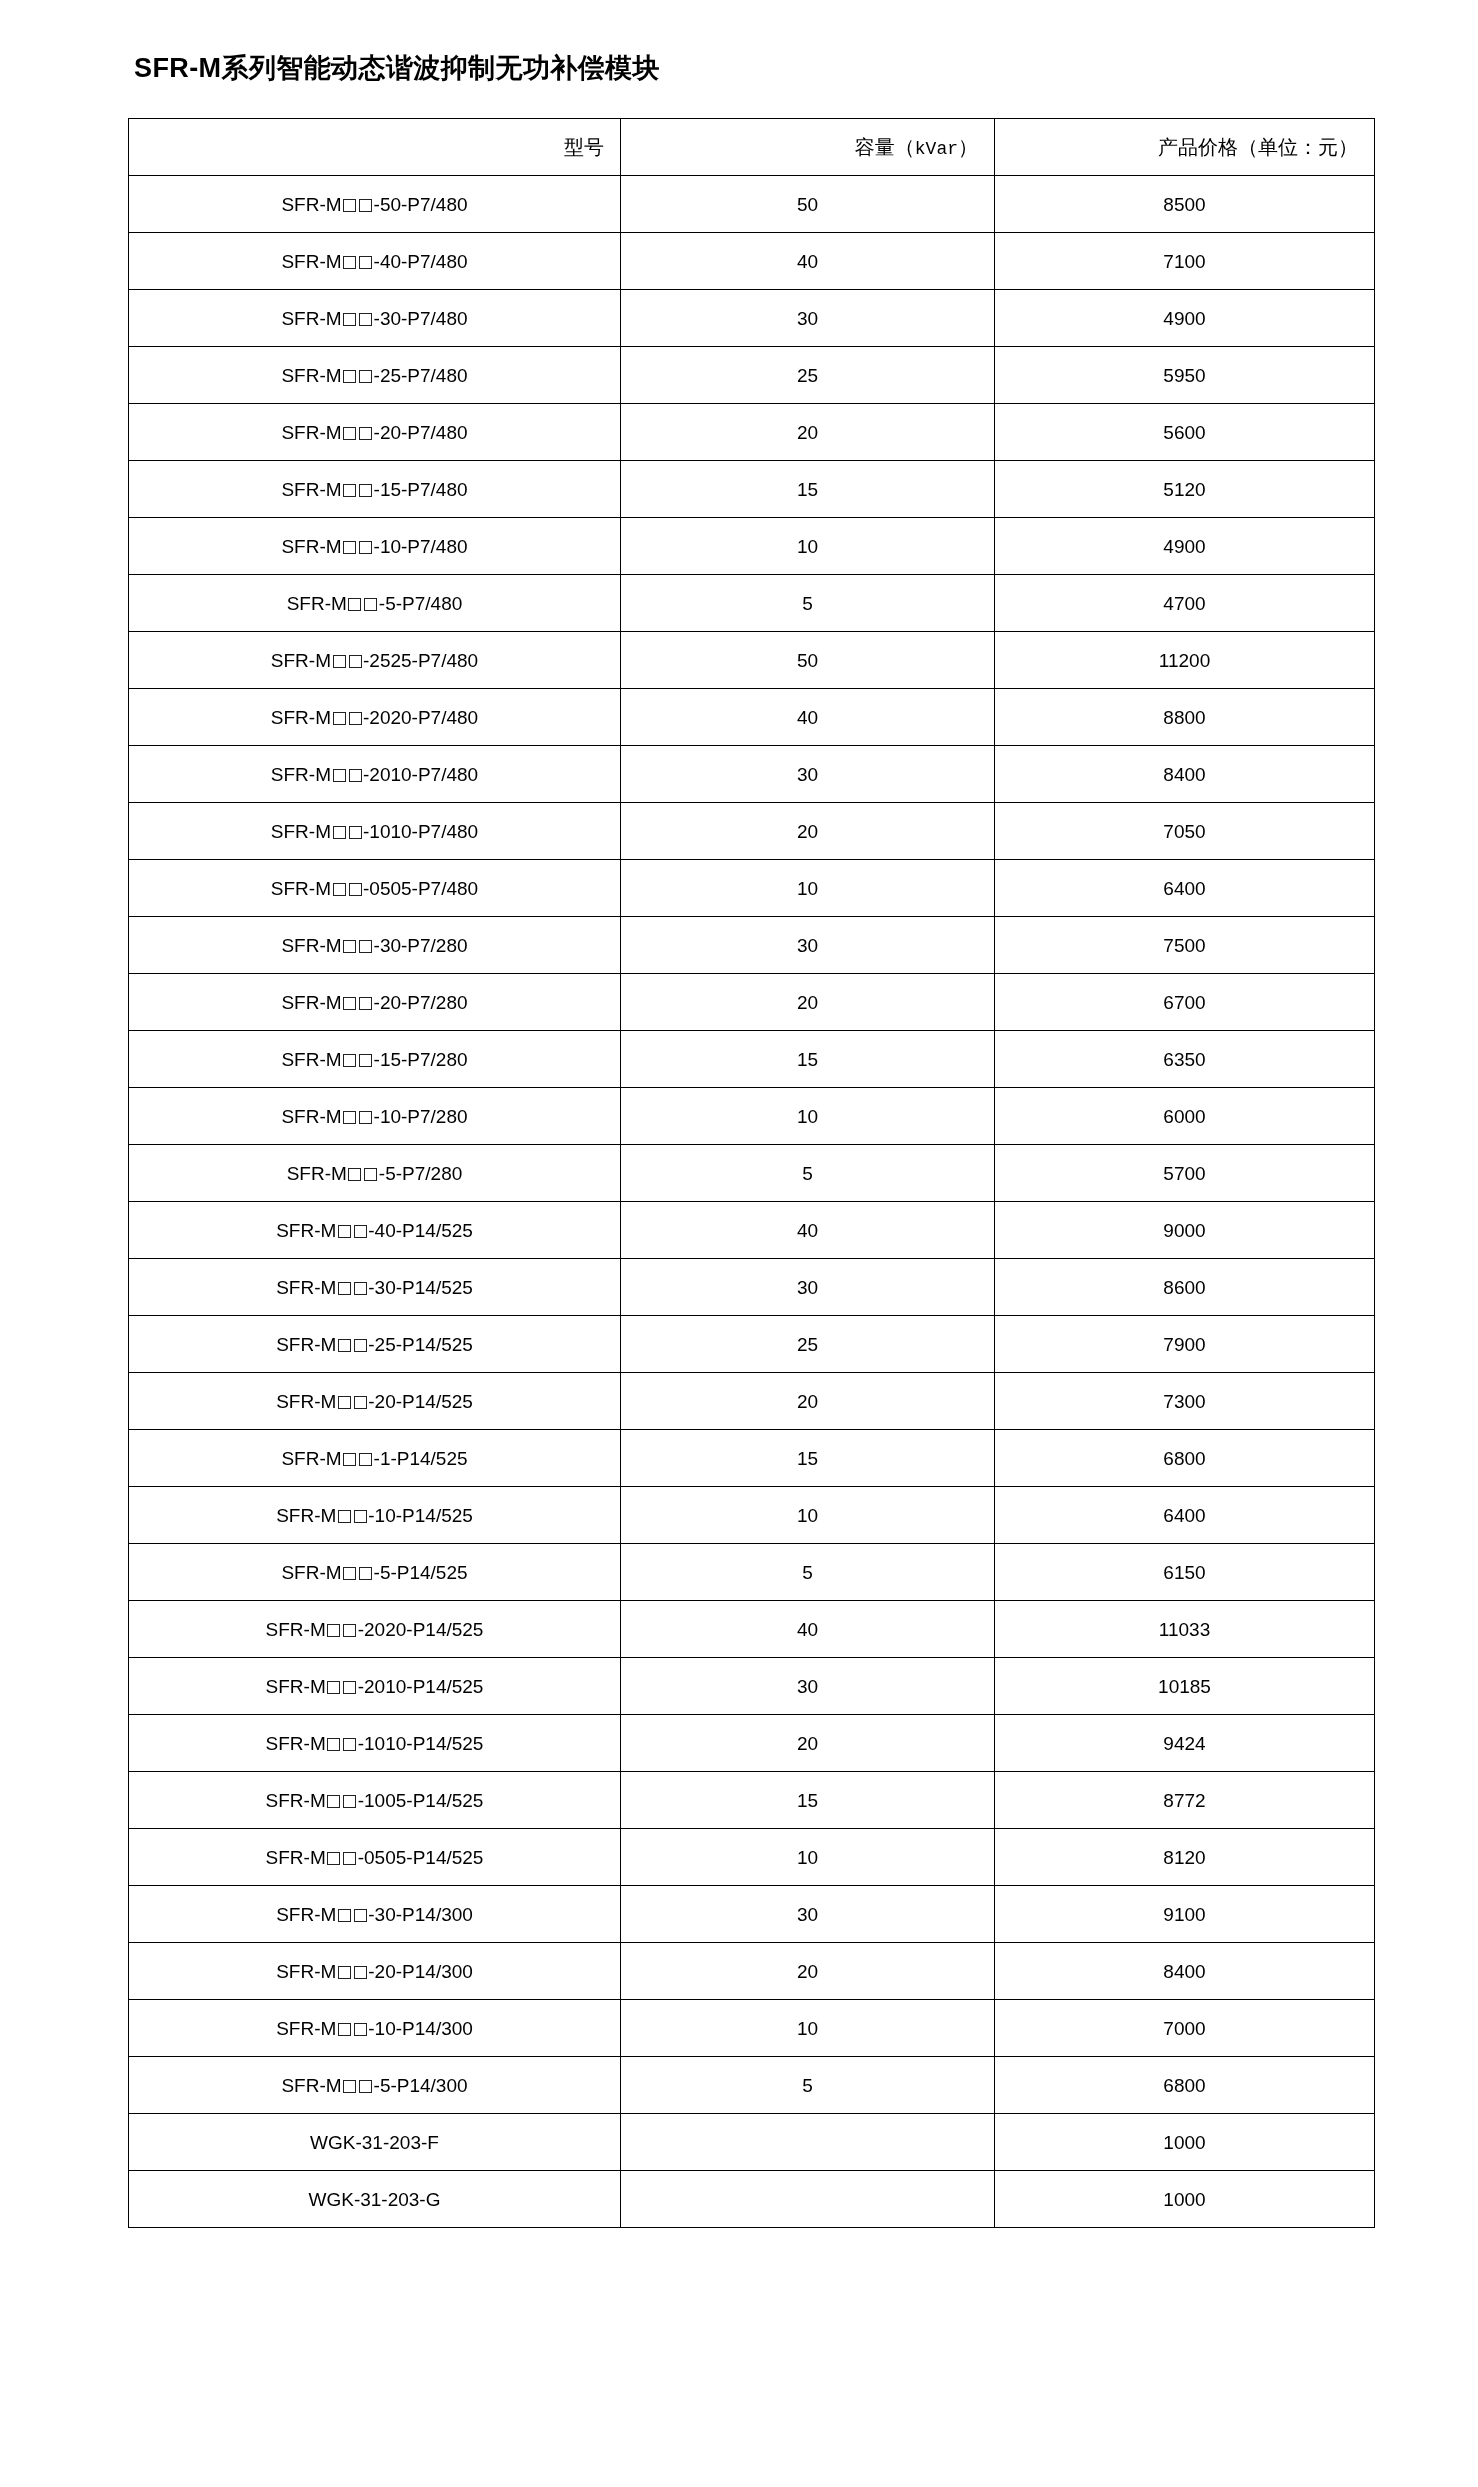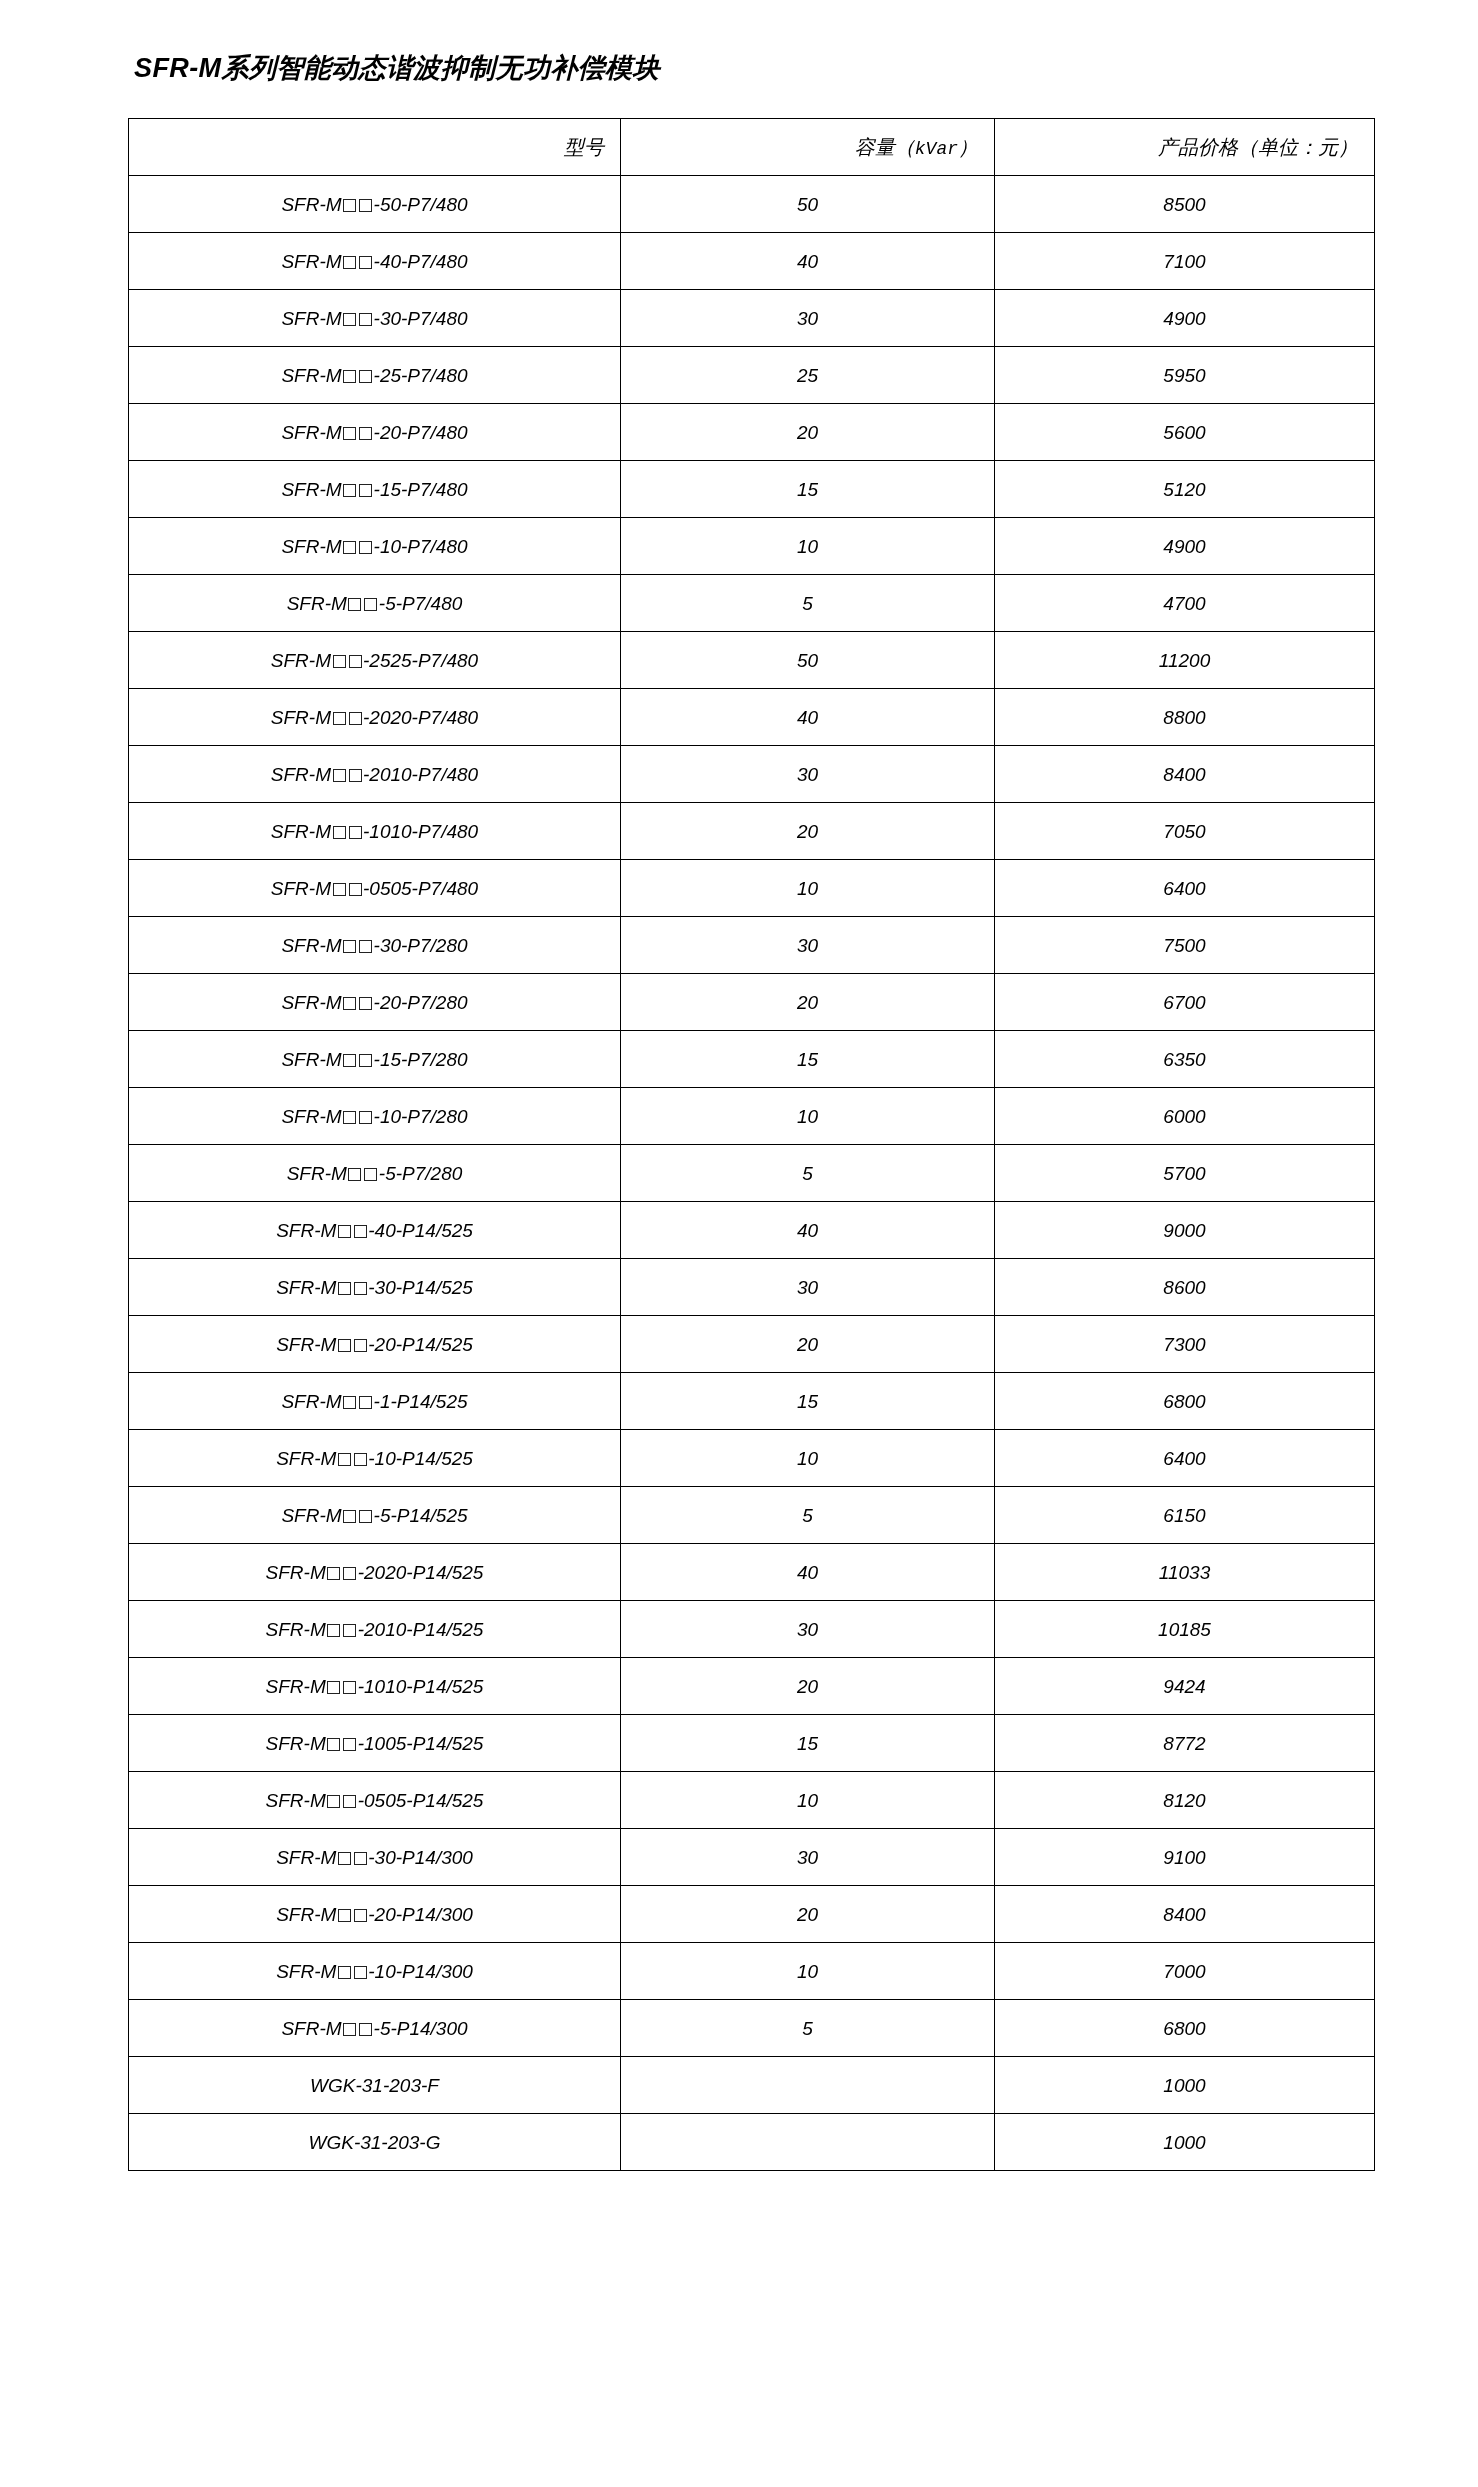--- a/index.html
+++ b/index.html
@@ -13,21 +13,20 @@
     font-family: "Liberation Sans", sans-serif;
     color: #000000;
     -webkit-font-smoothing: antialiased;
   }
   .page {
     width: 1432px;
     min-height: 2487px;
     box-sizing: border-box;
     padding: 52px 110px 37px 128px;
     background: #ffffff;
-    font-style: italic;
   }
   .doc-title {
     font-size: 27px;
     font-weight: bold;
     letter-spacing: 0.4px;
     margin: 0 0 34px 6px;
     line-height: 1.2;
   }
   table.price-table {
     border-collapse: collapse;
@@ -190,20 +189,25 @@
           <td class="model"><span>SFR-M</span><span class="sq"></span><span class="sq"></span><span>-40-P14/525</span></td>
           <td class="cap">40</td>
           <td class="price">9000</td>
         </tr>
         <tr>
           <td class="model"><span>SFR-M</span><span class="sq"></span><span class="sq"></span><span>-30-P14/525</span></td>
           <td class="cap">30</td>
           <td class="price">8600</td>
         </tr>
         <tr>
+          <td class="model"><span>SFR-M</span><span class="sq"></span><span class="sq"></span><span>-25-P14/525</span></td>
+          <td class="cap">25</td>
+          <td class="price">7900</td>
+        </tr>
+        <tr>
           <td class="model"><span>SFR-M</span><span class="sq"></span><span class="sq"></span><span>-20-P14/525</span></td>
           <td class="cap">20</td>
           <td class="price">7300</td>
         </tr>
         <tr>
           <td class="model"><span>SFR-M</span><span class="sq"></span><span class="sq"></span><span>-1-P14/525</span></td>
           <td class="cap">15</td>
           <td class="price">6800</td>
         </tr>
         <tr>

